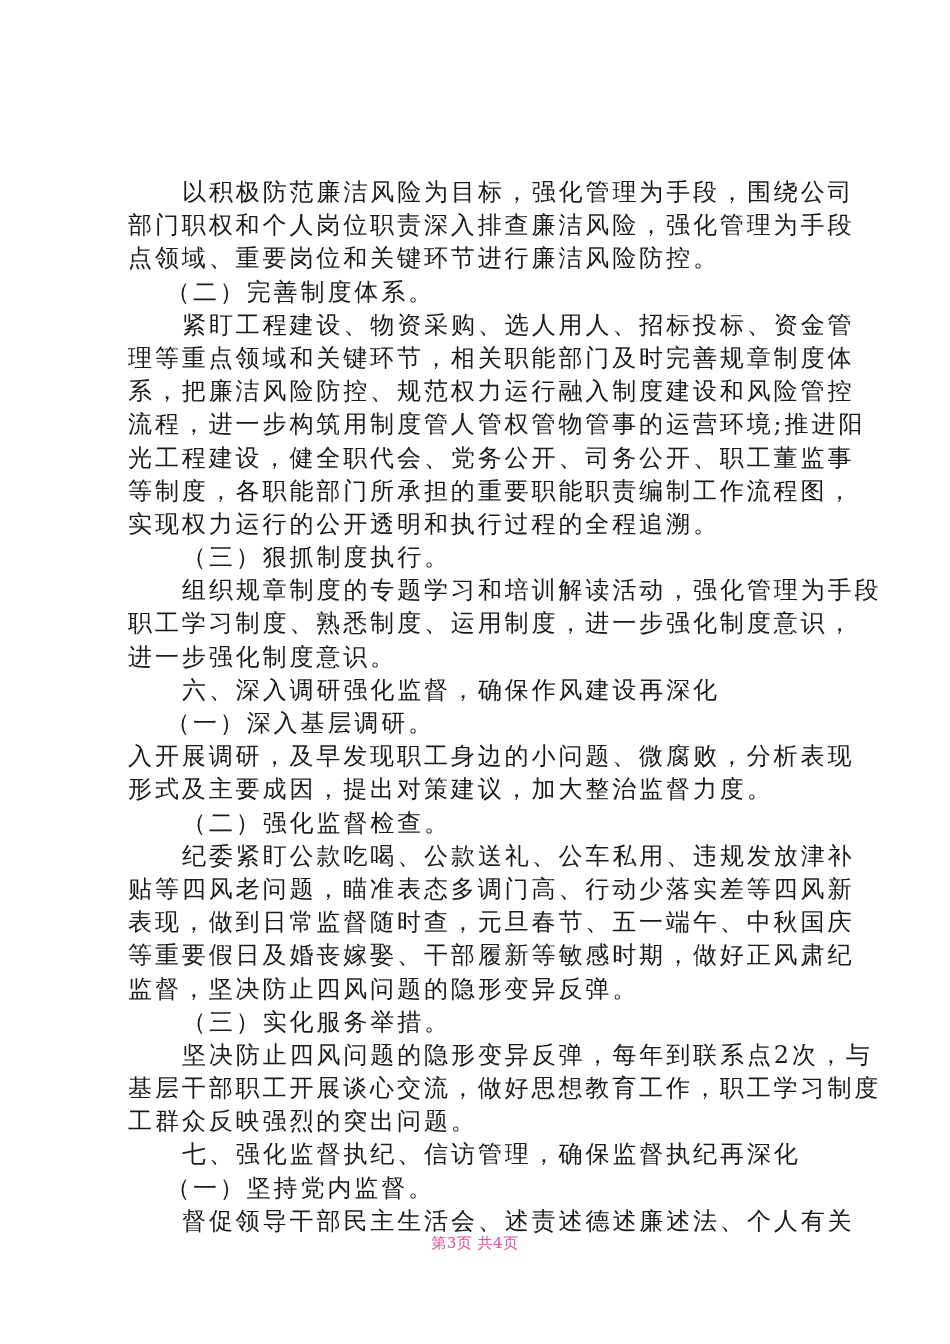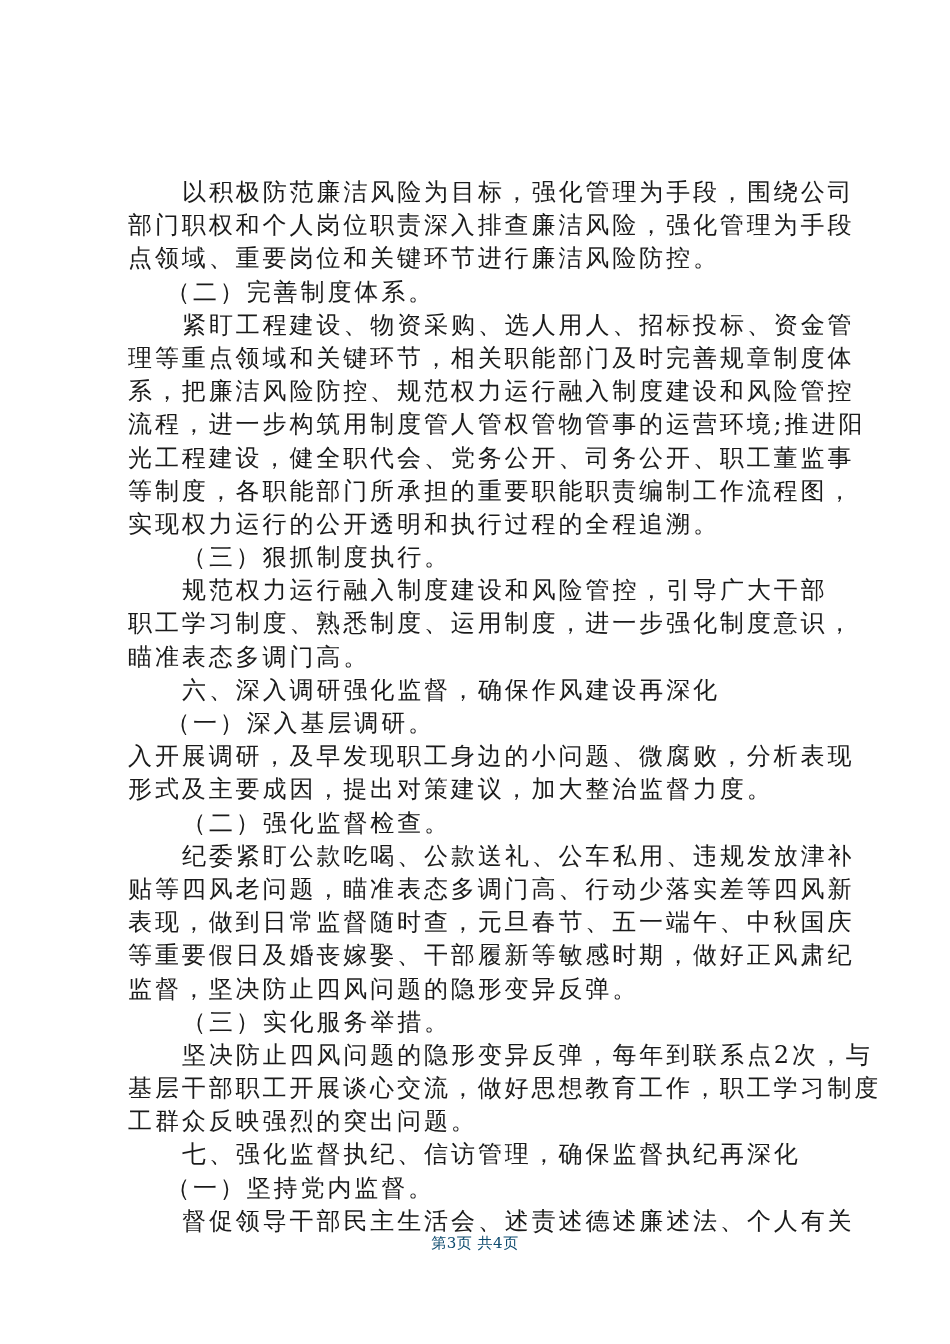--- a/index.html
+++ b/index.html
@@ -36,44 +36,44 @@
     }
     .ind2 { padding-left: 54px; }
     .ind15 { padding-left: 38px; }
     .footer {
       position: absolute;
       top: 1234px;
       left: 0;
       width: 950px;
       text-align: center;
       font-size: 15px;
-      color: #0c4a6e;
+      color: #ec4899;
       letter-spacing: 0.5px;
     }
   </style>
 </head>
 <body>
 
 <div class="page">
   <div class="content">
     <div class="line ind2">以积极防范廉洁风险为目标，强化管理为手段，围绕公司</div>
     <div class="line">部门职权和个人岗位职责深入排查廉洁风险，强化管理为手段</div>
     <div class="line">点领域、重要岗位和关键环节进行廉洁风险防控。</div>
     <div class="line ind15">（二）完善制度体系。</div>
     <div class="line ind2">紧盯工程建设、物资采购、选人用人、招标投标、资金管</div>
     <div class="line">理等重点领域和关键环节，相关职能部门及时完善规章制度体</div>
     <div class="line">系，把廉洁风险防控、规范权力运行融入制度建设和风险管控</div>
     <div class="line">流程，进一步构筑用制度管人管权管物管事的运营环境;推进阳</div>
     <div class="line">光工程建设，健全职代会、党务公开、司务公开、职工董监事</div>
     <div class="line">等制度，各职能部门所承担的重要职能职责编制工作流程图，</div>
     <div class="line">实现权力运行的公开透明和执行过程的全程追溯。</div>
     <div class="line ind2">（三）狠抓制度执行。</div>
-    <div class="line ind2">规范权力运行融入制度建设和风险管控，引导广大干部</div>
+    <div class="line ind2">组织规章制度的专题学习和培训解读活动，强化管理为手段</div>
     <div class="line">职工学习制度、熟悉制度、运用制度，进一步强化制度意识，</div>
-    <div class="line">瞄准表态多调门高。</div>
+    <div class="line">进一步强化制度意识。</div>
     <div class="line ind2">六、深入调研强化监督，确保作风建设再深化</div>
     <div class="line ind15">（一）深入基层调研。</div>
     <div class="line">入开展调研，及早发现职工身边的小问题、微腐败，分析表现</div>
     <div class="line">形式及主要成因，提出对策建议，加大整治监督力度。</div>
     <div class="line ind2">（二）强化监督检查。</div>
     <div class="line ind2">纪委紧盯公款吃喝、公款送礼、公车私用、违规发放津补</div>
     <div class="line">贴等四风老问题，瞄准表态多调门高、行动少落实差等四风新</div>
     <div class="line">表现，做到日常监督随时查，元旦春节、五一端午、中秋国庆</div>
     <div class="line">等重要假日及婚丧嫁娶、干部履新等敏感时期，做好正风肃纪</div>
     <div class="line">监督，坚决防止四风问题的隐形变异反弹。</div>

